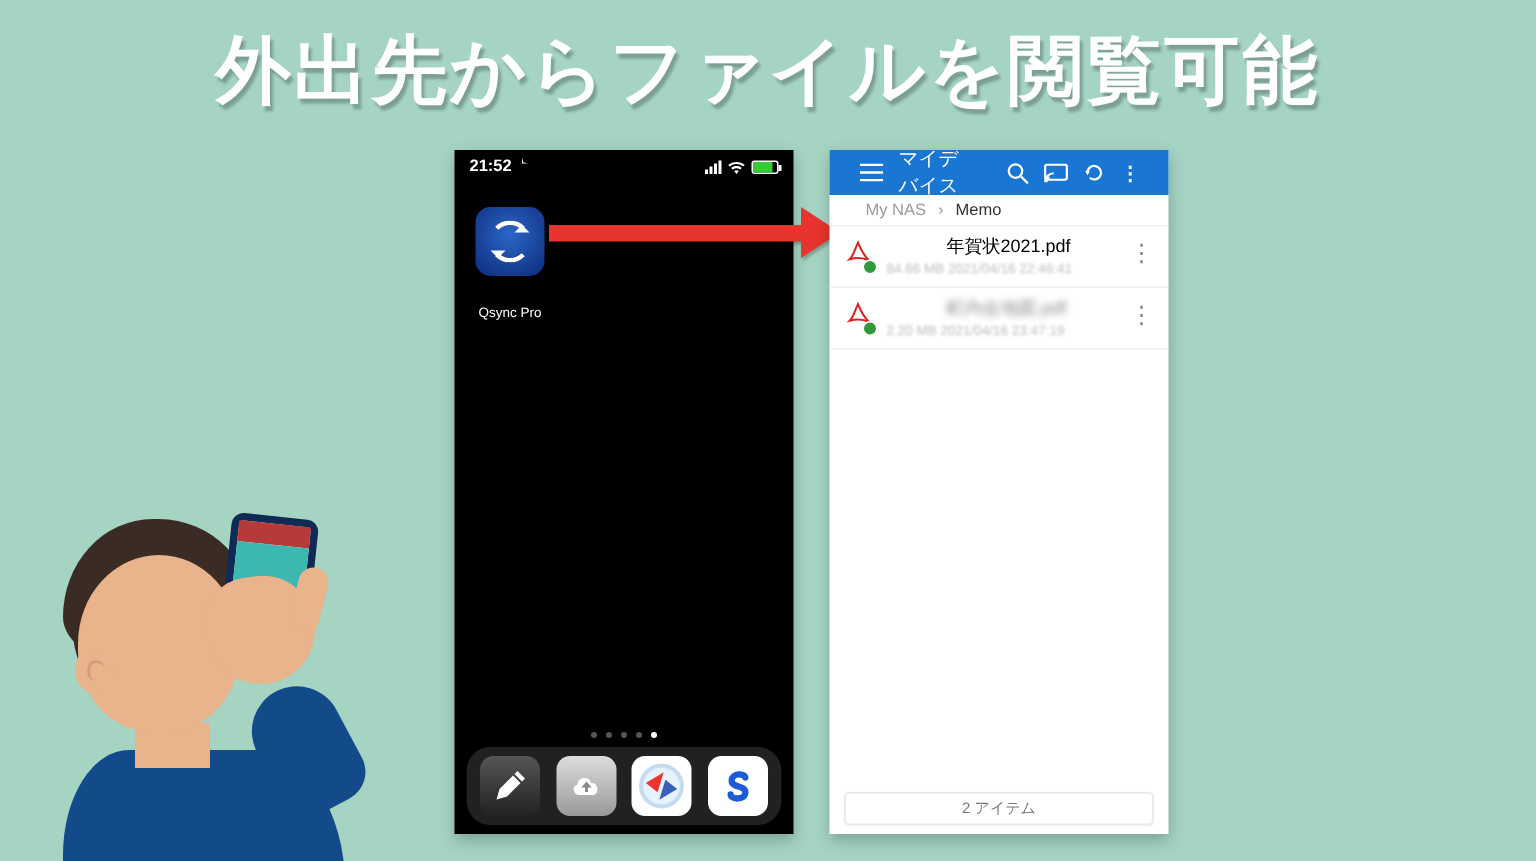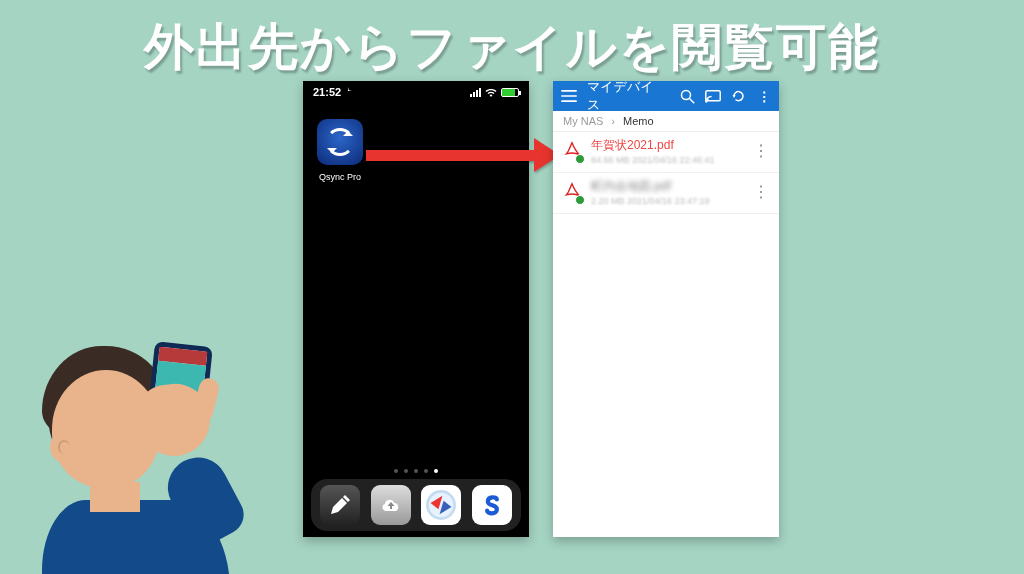--- a/index.html
+++ b/index.html
@@ -21,21 +21,21 @@
     font-weight: 700;
     letter-spacing: 2px;
     text-shadow: 2px 3px 2px rgba(0,0,0,0.25);
   }
 
   
   .phone {
     position: absolute;
     width: 226px;
     height: 456px;
-    top: 81px;
+    top: 100px;
     box-shadow: 0 4px 10px rgba(0,0,0,0.25);
   }
   .phone-left { left: 303px; background: #000; }
   .phone-right { left: 553px; background: #fff; }
 
   
   .statusbar {
     height: 22px;
     display: flex;
     align-items: center;
@@ -79,21 +79,21 @@
     border-left-color:transparent;border-right-color:transparent;
     position:relative;
   }
   .app-icon .sync::before,.app-icon .sync::after{
     content:"";position:absolute;width:0;height:0;
     border:5px solid transparent;
   }
   .app-icon .sync::before{ border-bottom-color:#fff; top:-5px; right:-2px;}
   .app-icon .sync::after{ border-top-color:#fff; bottom:-5px; left:-2px;}
   .app-icon .label{
-    color:#fff;font-size:9px;margin-top:7px;white-space:nowrap;
+    color:#fff;font-size:9px;margin-top:19px;white-space:nowrap;
   }
 
   .pager {
     position:absolute; bottom:64px; left:0; right:0;
     display:flex; justify-content:center; gap:6px;
   }
   .pager span{width:4px;height:4px;border-radius:50%;background:#555;}
   .pager span.on{background:#fff;}
 
   .dock{
@@ -111,44 +111,44 @@
   .d3{background:#fff;} 
   .d3 .comp{width:30px;height:30px;border-radius:50%;background:radial-gradient(circle,#e6f3ff 55%,#c5dcf0 60%);display:flex;align-items:center;justify-content:center;position:relative;}
   .d3 .needle{position:absolute;width:0;height:0;border:5px solid transparent;border-bottom:13px solid #e33;transform:rotate(38deg);top:0px;left:9px;}
   .d3 .needle2{position:absolute;width:0;height:0;border:5px solid transparent;border-top:13px solid #3a5fbb;transform:rotate(38deg);bottom:0px;right:9px;}
   .d4{background:#fff;}
   .d4 .s{width:28px;height:28px;}
 
   
   .appbar{
     height:30px;background:#1976d2;color:#fff;
-    display:flex;align-items:center;gap:10px;padding:0 8px;
+    display:flex;align-items:center;gap:10px;padding:0 20px;
     font-size:13px;
   }
   .appbar .grow{flex:1;}
   .ico{width:16px;height:16px;display:inline-flex;align-items:center;justify-content:center;}
 
   .crumbs{
     display:flex;align-items:center;gap:8px;
-    padding:4px 10px;font-size:11px;color:#9a9a9a;
+    padding:4px 24px;font-size:11px;color:#9a9a9a;
     border-bottom:1px solid #eee;
   }
   .crumbs .cur{color:#333;font-weight:400;}
 
   .filelist{font-size:12px;}
   .filelist .row{
     display:flex;align-items:center;gap:8px;
     padding:5px 8px 7px 8px;border-bottom:1px solid #f0f0f0;
     position:relative;
   }
   .pdfico{width:22px;height:22px;position:relative;flex:none;}
   .pdfico svg{width:22px;height:22px;}
   .pdfico .chk{position:absolute;right:-2px;bottom:-2px;width:10px;height:10px;background:#2e9a3a;border-radius:50%;border:1.5px solid #fff;}
   .filelist .meta{flex:1;min-width:0;}
-  .filelist .name{color:#ef4444;font-size:12px;white-space:nowrap;overflow:hidden;text-overflow:ellipsis;}
+  .filelist .name{color:#000000;font-size:12px;white-space:nowrap;overflow:hidden;text-overflow:ellipsis;margin-left:40px;}
   .filelist .sub{color:#bbb;font-size:9px;margin-top:1px;filter:blur(1.2px);}
   .filelist .row .more{color:#888;font-size:16px;line-height:10px;padding:0 2px;}
   .row.blurred .name{filter:blur(2.4px);color:#888;}
 
   .countbar{
     position:absolute;bottom:6px;left:10px;right:10px;
     height:22px;background:#fff;border:1px solid #e8e8e8;border-radius:3px;
     display:flex;align-items:center;justify-content:center;
     font-size:10px;color:#777;box-shadow:0 1px 2px rgba(0,0,0,0.05);
   }
@@ -372,13 +372,14 @@
         <span class="chk"></span>
       </span>
       <div class="meta">
         <div class="name">町内会地図.pdf</div>
         <div class="sub">2.20 MB  2021/04/16 23:47:19</div>
       </div>
       <span class="more">⋮</span>
     </div>
   </div>
 
+  <div class="countbar">2 アイテム</div>
 </div>
 
 </body></html>

